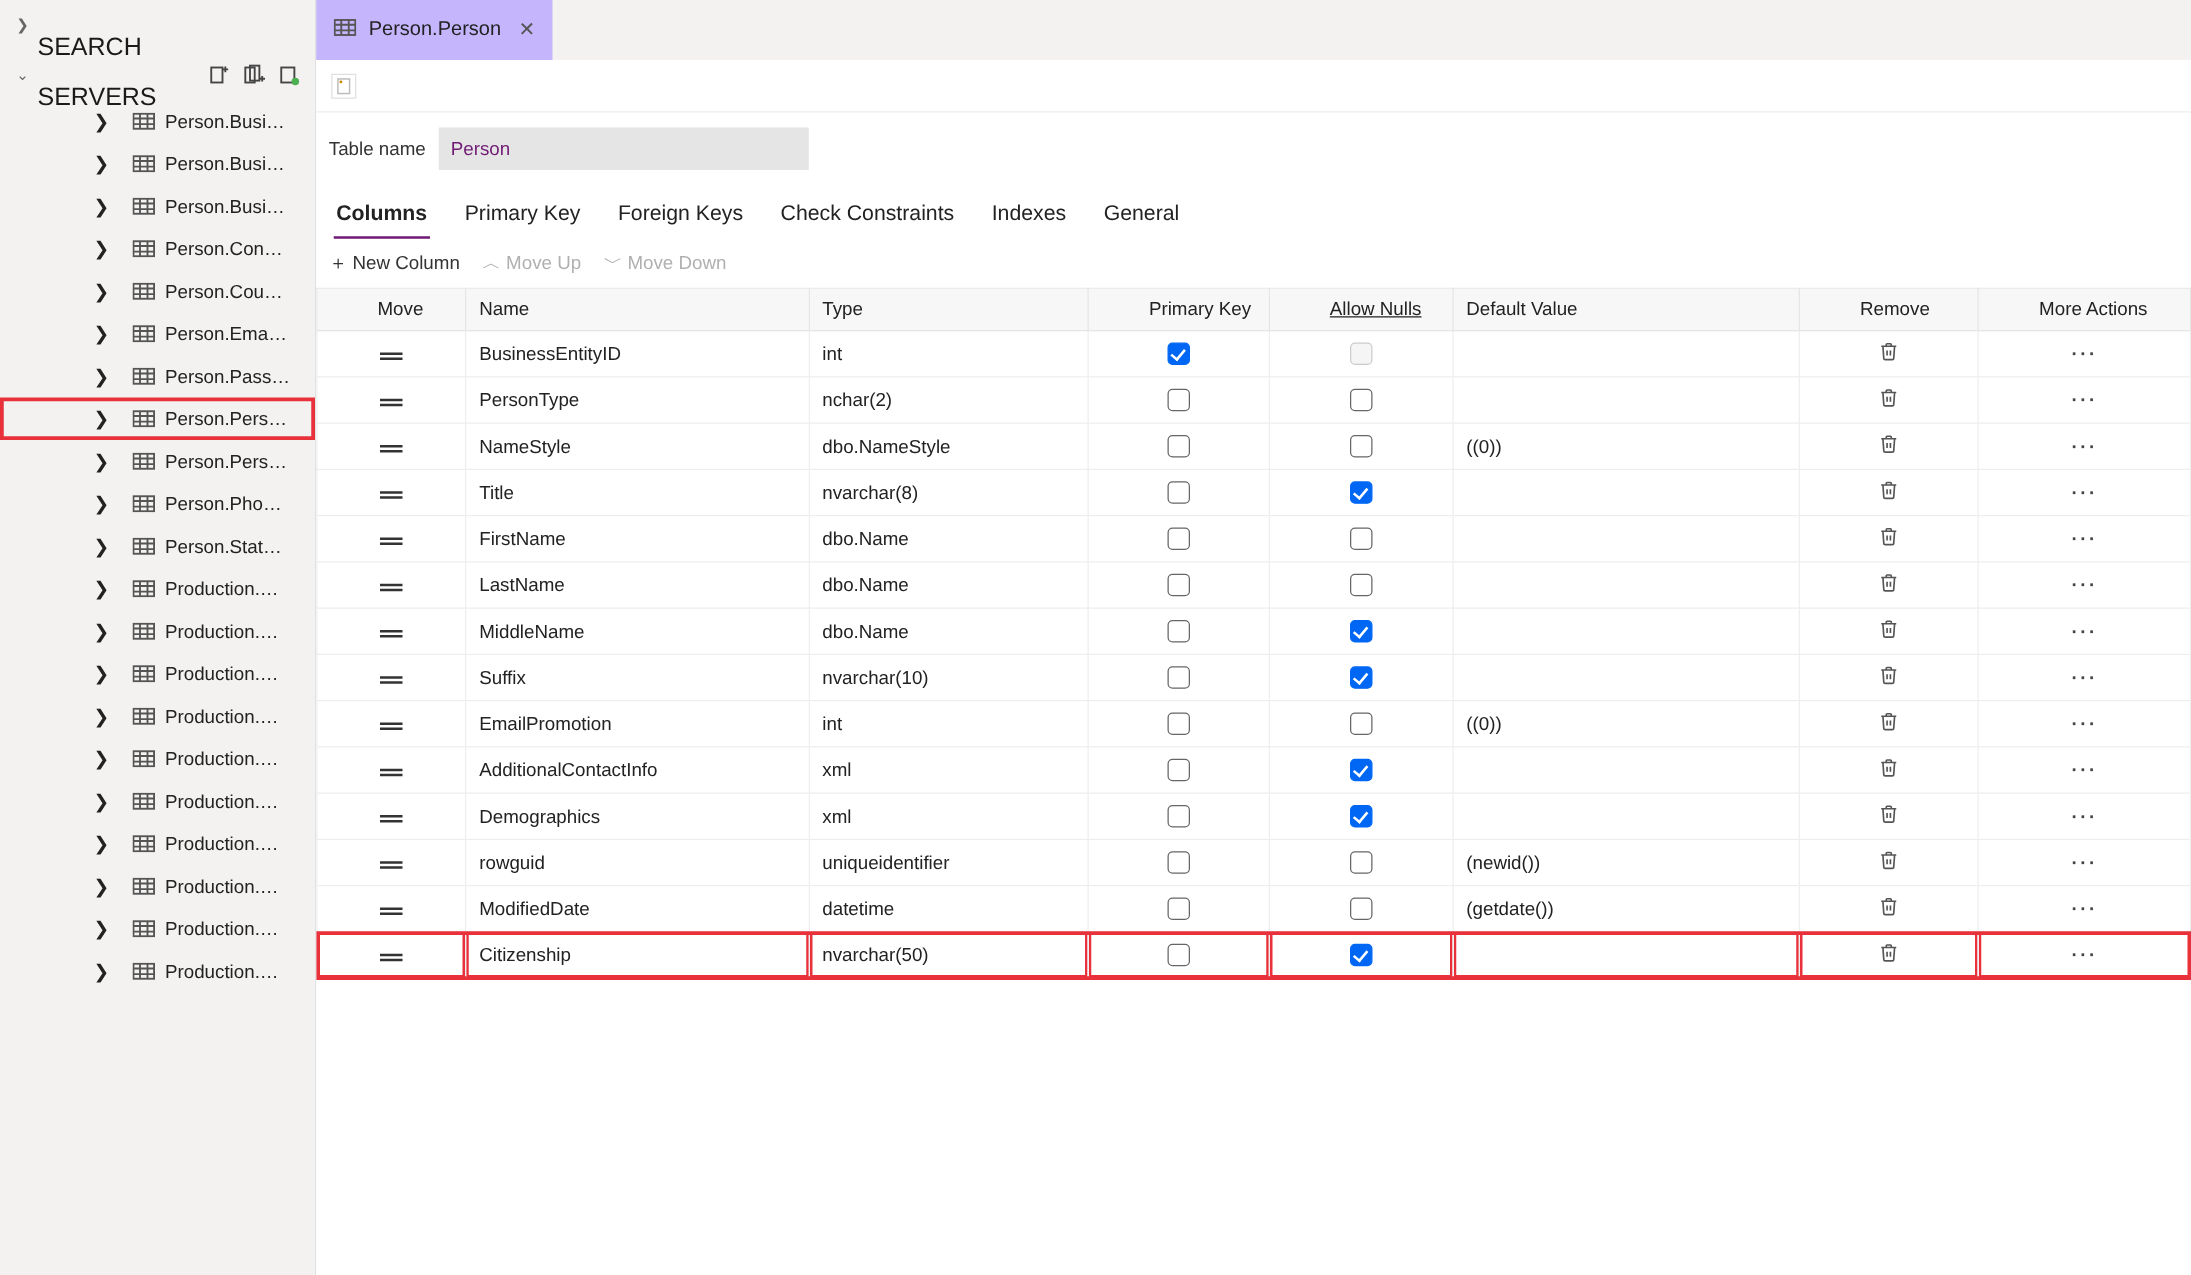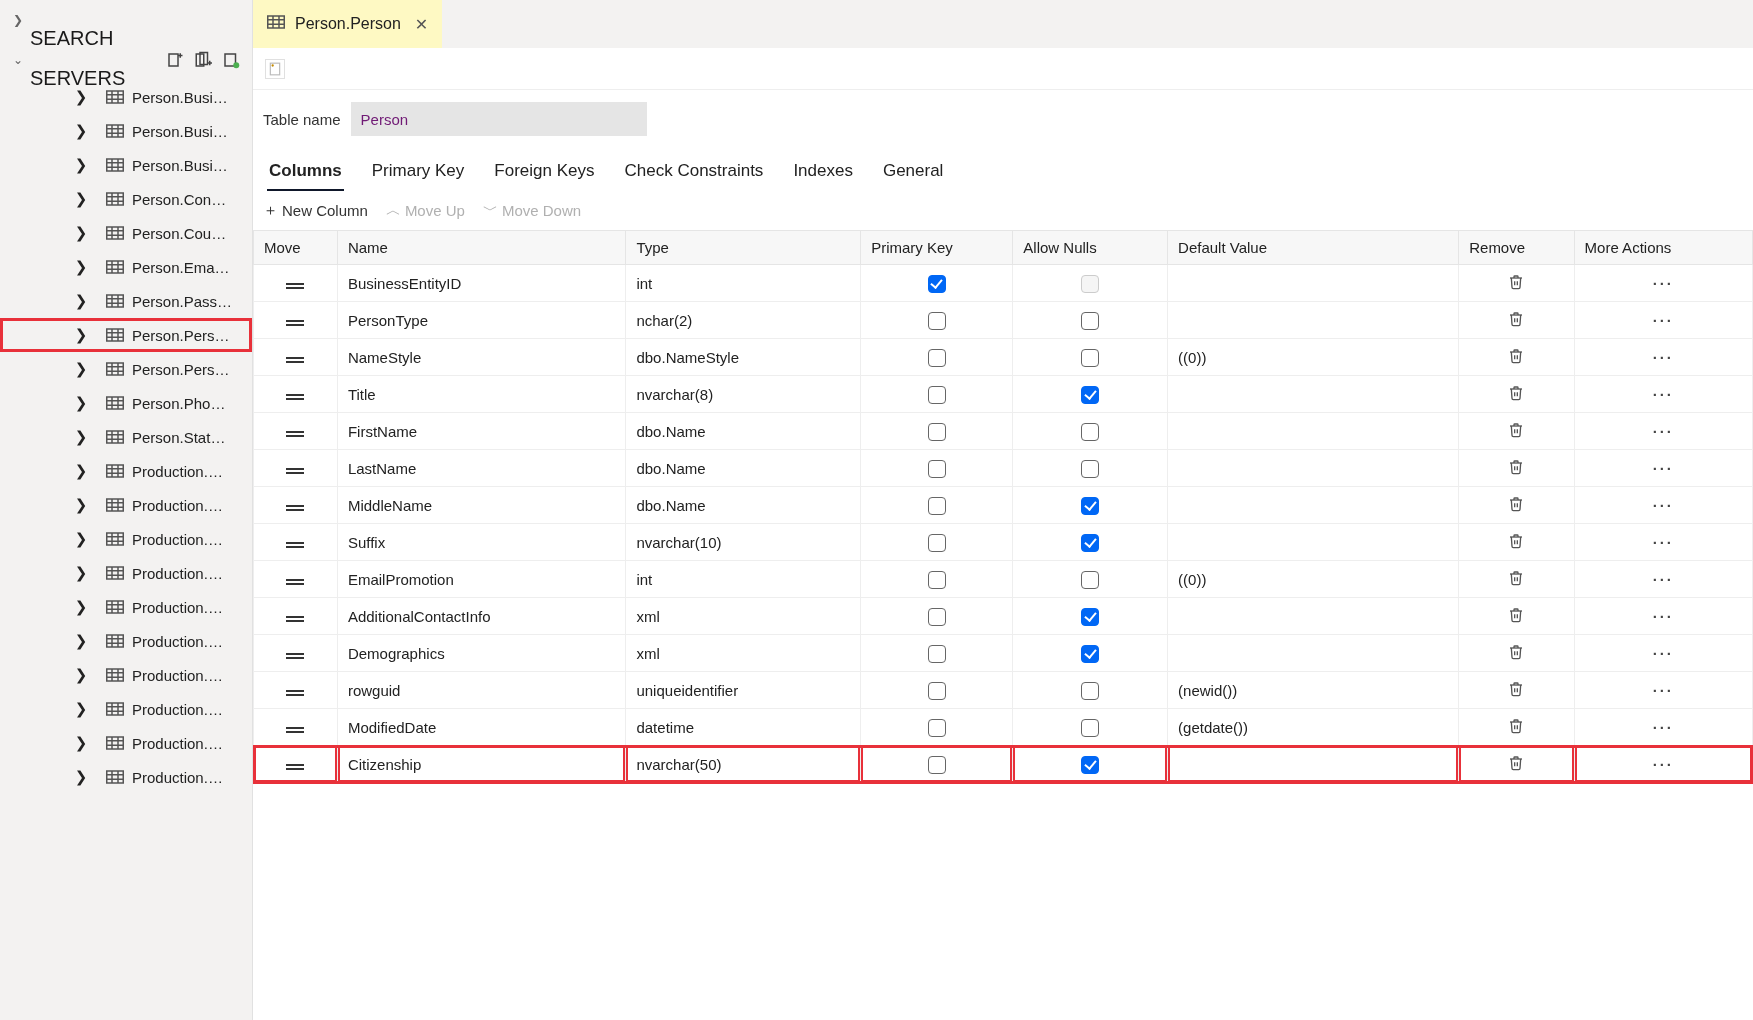--- a/index.html
+++ b/index.html
@@ -20,70 +20,70 @@
 .tree-item { display: flex; align-items: center; height: 34px; padding-left: 72px; position: relative; white-space: nowrap; overflow: hidden; text-overflow: ellipsis; font-size: 15px; color: #222; }
 .tree-item .table-icon { margin-right: 8px; width: 18px; display: inline-flex; align-items: center; color: #555; flex-shrink:0;}
 .tree-item .chev-wrap { position: absolute; left: 74px; width:14px; text-align:center; }
 .tree-item { padding-left: 106px; }
 .tree-item.highlighted { outline: 3px solid #e8313a; outline-offset: -3px; }
 .tree-item .label { overflow: hidden; text-overflow: ellipsis; white-space: nowrap; }
 
 
 .main { flex: 1; display: flex; flex-direction: column; background: #fff; }
 .tabbar { height: 48px; background:#f3f2f1; display: flex; align-items: stretch; }
-.tab { display: flex; align-items: center; background: #fef9c3; padding: 0 14px; gap: 10px; font-size: 16px; color: #222;  }
+.tab { display: flex; align-items: center; background: #c4b5fd; padding: 0 14px; gap: 10px; font-size: 16px; color: #222;  }
 .tab .table-icon { width: 18px; color: #555; }
 .tab-close { font-size: 16px; color: #555; cursor: pointer; margin-left:4px; }
 
 .toolbar-strip { height: 42px; border-bottom: 1px solid #eee; display:flex; align-items:center; padding-left:12px;}
 .toolbar-strip .doc-icon { width:20px; height:20px; border:1px solid #e0e0e0; display:flex; align-items:center; justify-content:center; }
 
 .table-name-row { display: flex; align-items: center; padding: 12px 10px; gap: 10px; border-bottom: 1px solid #fff; }
 .table-name-row .lbl { font-size: 15px; color: #333; }
 .table-name-row .val { background: #e5e5e5; padding: 6px 10px; min-width: 296px; height:34px; display:flex; align-items:center; color: #701a75; font-size:15px;}
 
 .proptabs { display: flex; gap: 26px; padding: 8px 14px 0 14px; font-size: 17px; color: #222; }
 .proptab { padding: 4px 2px 8px 2px; cursor: pointer; }
-.proptab.active { font-weight: 600; border-bottom: 2px solid #0f172a; }
+.proptab.active { font-weight: 600; border-bottom: 2px solid #701a75; }
 
 .colactions { display: flex; align-items: center; gap: 18px; padding: 10px 10px; font-size: 15px; color: #333; }
 .colactions .act { display:flex; align-items:center; gap:4px; }
 .colactions .disabled { color: #b0b0b0; }
 
 .grid { flex: 1; overflow: auto; }
 .grid table { width: 100%; border-collapse: collapse; }
 .grid th { text-align: left; font-weight: 400; font-size: 15px; color: #222; background: #f7f7f7; padding: 8px 10px; border: 1px solid #e5e5e5; }
 .grid td { padding: 7px 10px; border: 1px solid #eee; font-size: 15px; color: #222; height: 37px; }
 .grid tr.hl td { box-shadow: inset 0 0 0 2px #e8313a; }
 .grid tr.hl { outline: 3px solid #e8313a; outline-offset: -2px; }
 
 .col-move { width: 64px; text-align: center; }
 .col-name { width: 220px;}
 .col-type { width: 179px;}
 .col-pk { width: 116px; text-align:center;}
-.col-null { width: 118px; text-align:center;}
+.col-null { width: 118px; text-align:center;text-decoration:underline;}
 .col-def { width: 222px;}
 .col-rem { width: 88px; text-align:center;}
 .col-more { width: 136px; text-align:center;}
 
 .drag-handle { display:inline-block; width:18px; border-top: 2px solid #333; border-bottom: 2px solid #333; height: 6px; }
 
 .cbox { width: 18px; height: 18px; border: 1.5px solid #666; border-radius: 4px; display: inline-flex; align-items:center; justify-content:center; vertical-align: middle;}
 .cbox.checked { background: #0067f5; border-color:#0067f5; }
 .cbox.checked::after { content:""; width:5px; height:9px; border: solid #fff; border-width: 0 2px 2px 0; transform: rotate(40deg); margin-top:-2px;}
 .cbox.disabled { border-color:#ccc; background:#f5f5f5; }
 
 .trash { display:inline-block; width:16px; height:16px; position:relative;}
 .trash svg { width:16px; height:16px; }
 
 .more-dots { letter-spacing: 2px; font-weight:700; color:#444;}
 
 .table-svg { width:18px; height:14px; }
 
-th.col-pk, th.col-null, th.col-rem, th.col-more, th.col-move { text-align:left; }
+th.col-pk, th.col-null, th.col-rem, th.col-more, th.col-move { text-align:left;padding-left:48px; }
 td.center { text-align:center; }
 </style>
 </head>
 <body>
 
 <div class="app">
 
   <div class="sidebar">
     <div class="sb-section">
       <span class="sb-section-toggle">❯</span>

